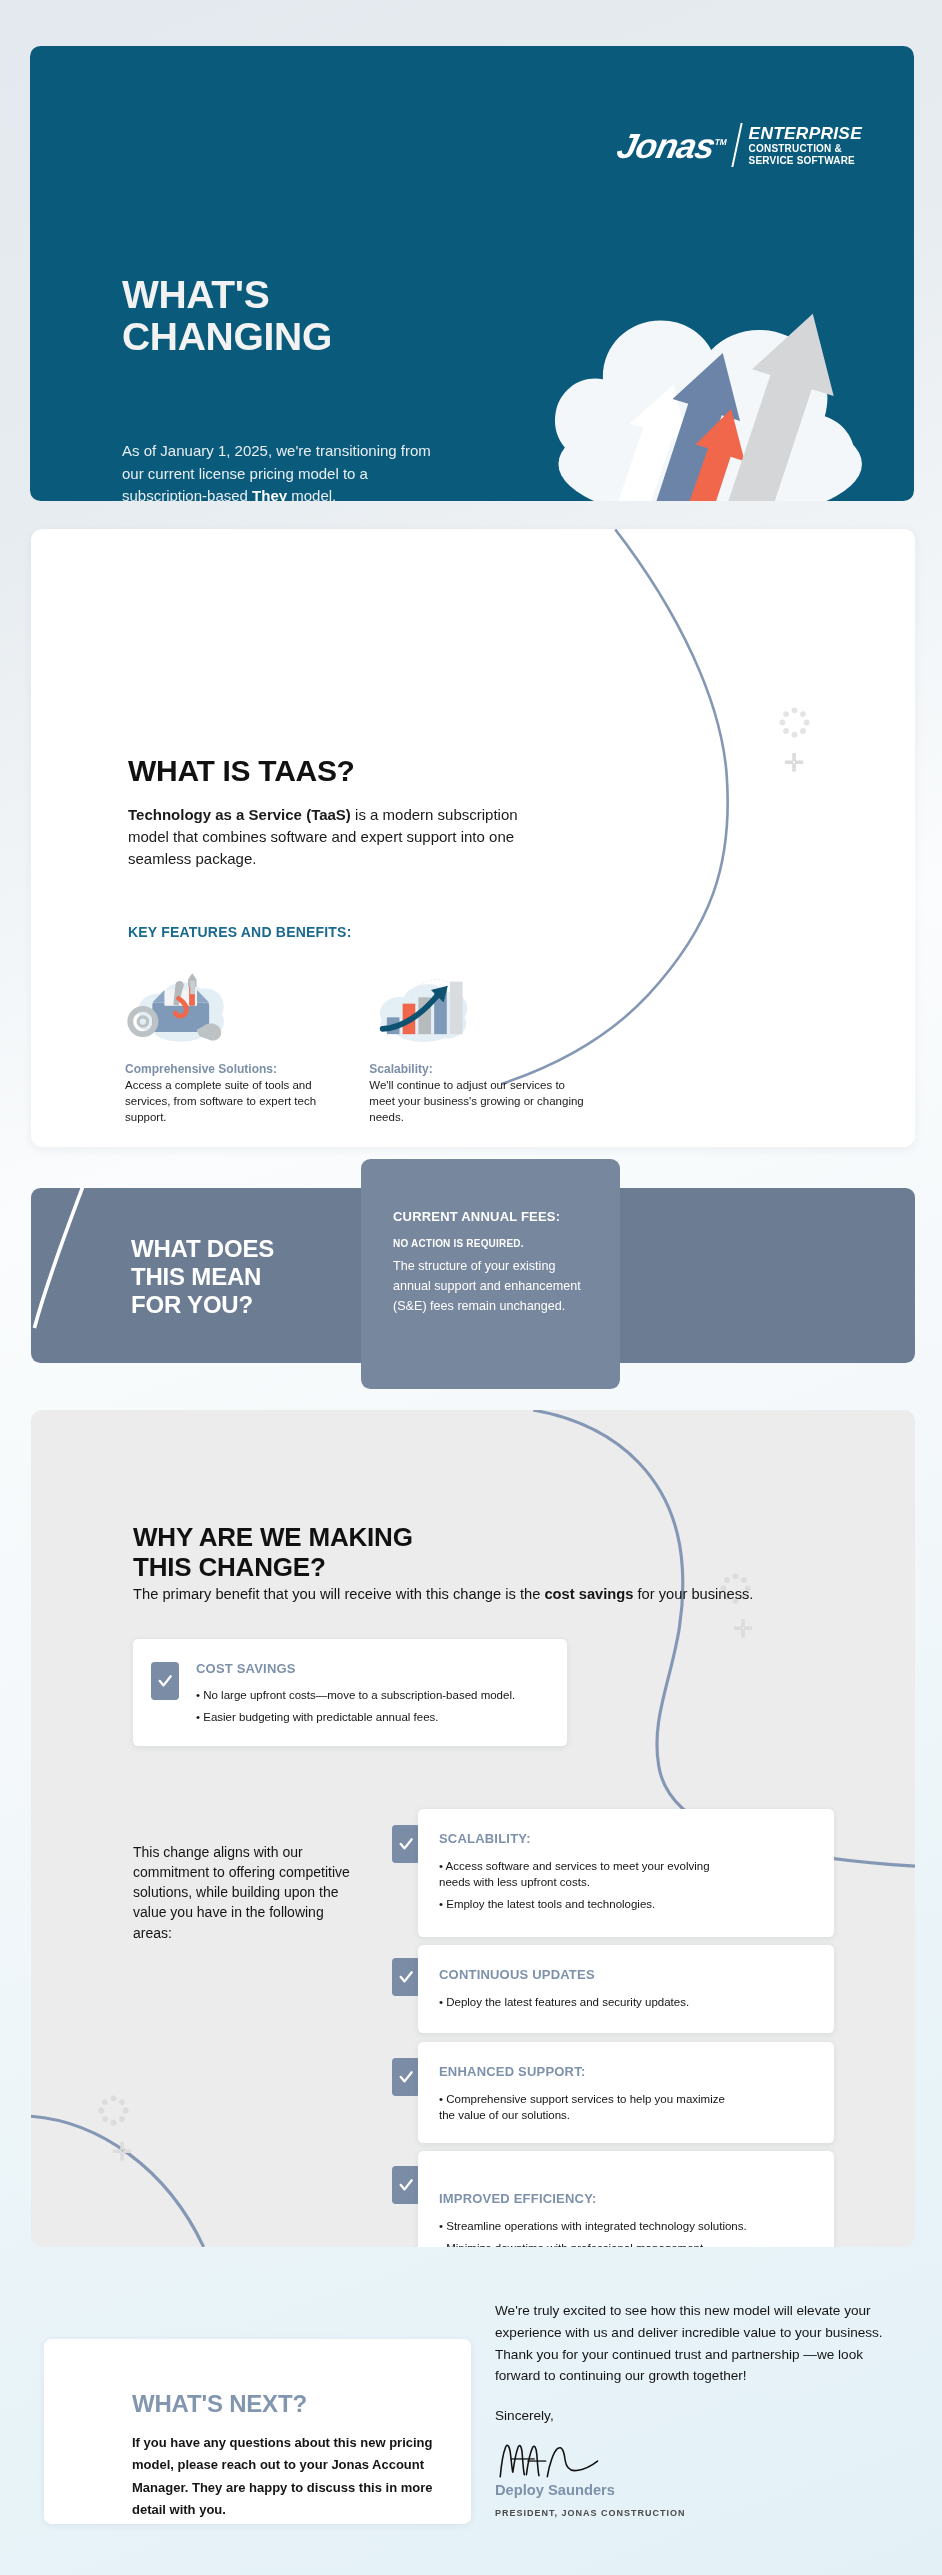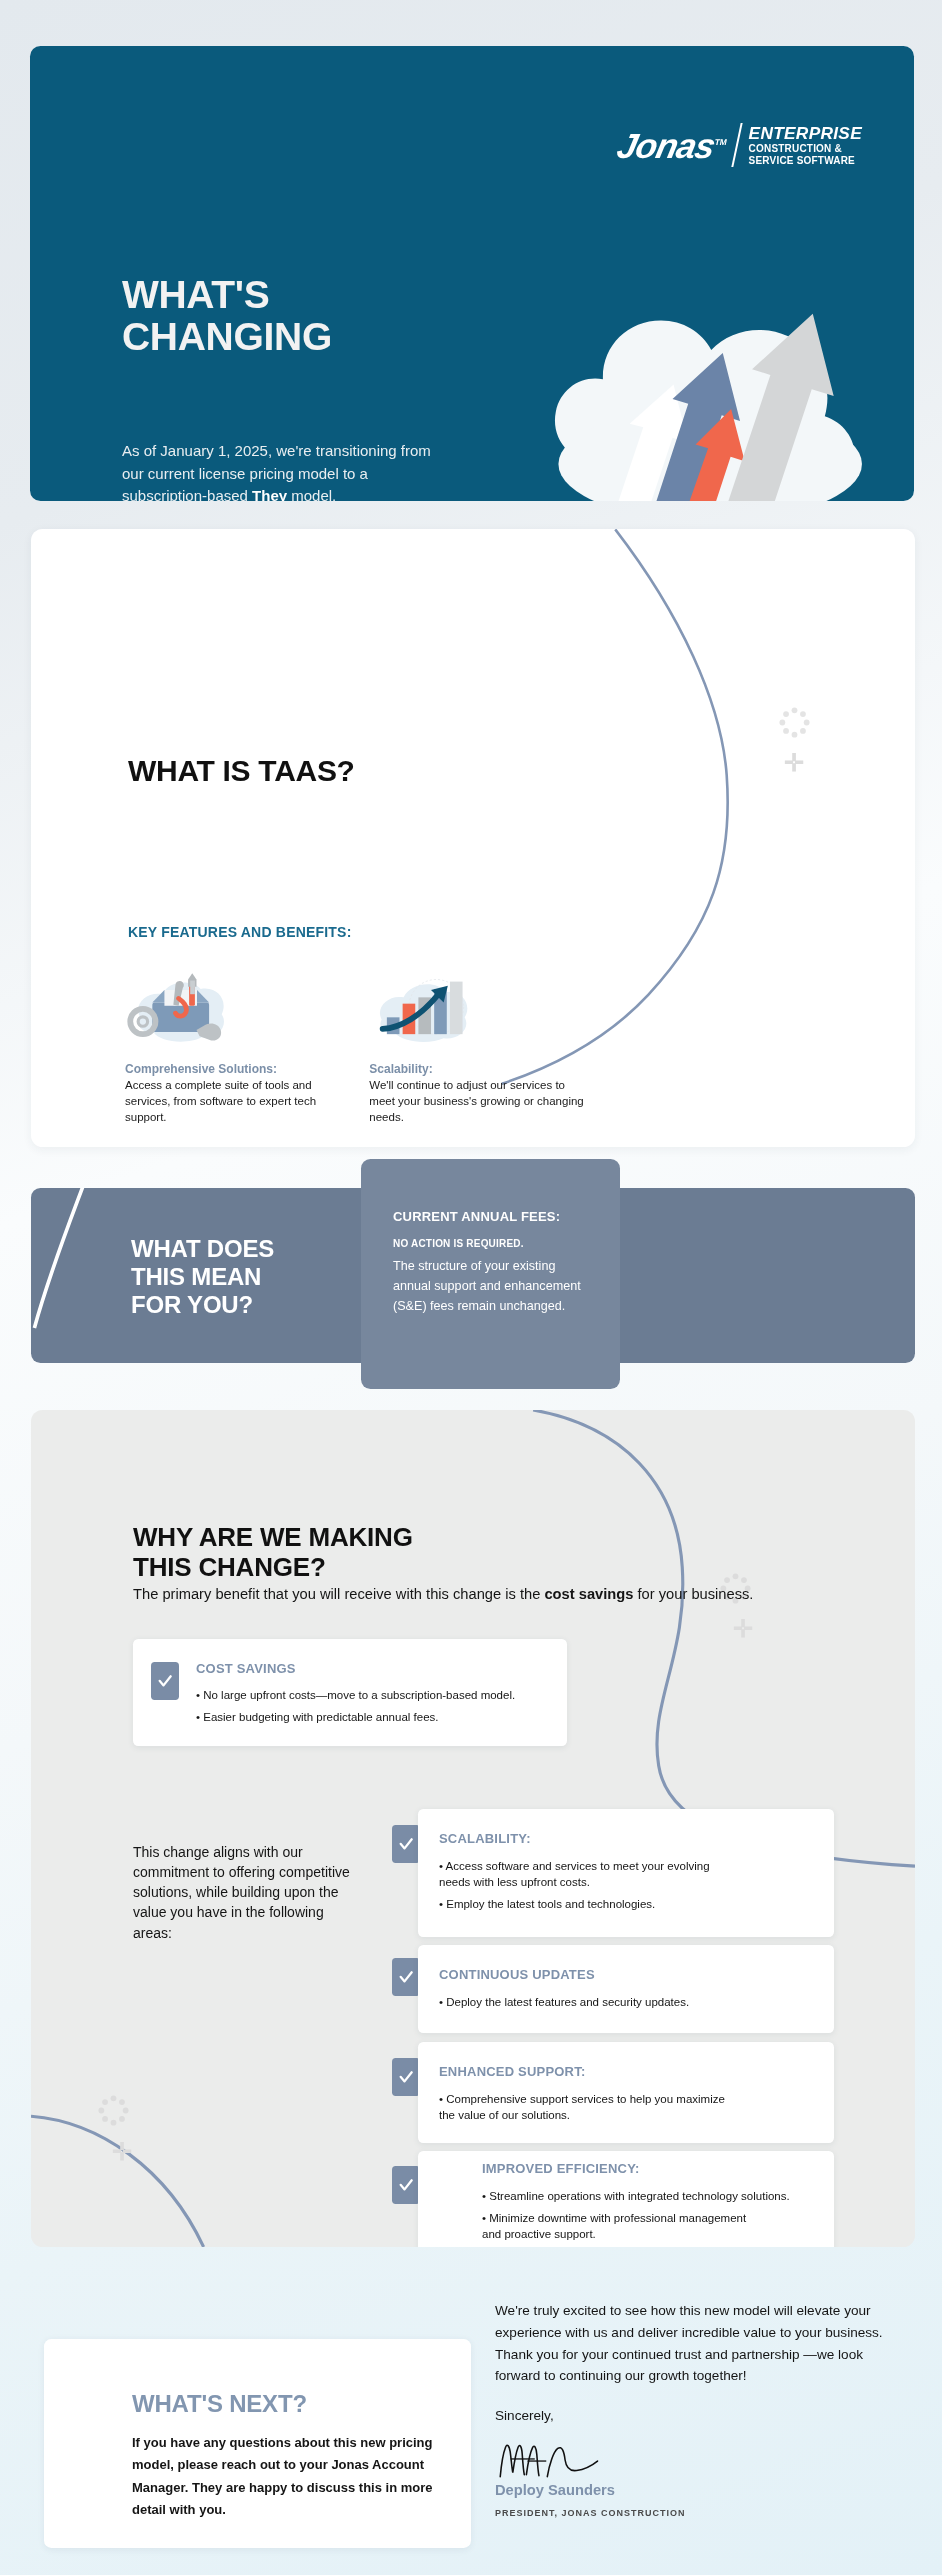--- a/index.html
+++ b/index.html
@@ -111,21 +111,21 @@
   .card-title{ font-size:13px; font-weight:bold; color:#7e91ab; letter-spacing:0.2px; }
   .card-li{ font-size:11.5px; line-height:1.42; color:#151515; margin-top:6.3px; }
 
   .why-aligns{
     position:absolute; left:102px; top:432px; width:220px; font-size:14px;
     line-height:1.44; color:#151515;
   }
 
   
   .next-card{
-    position:absolute; left:44px; top:2339px; width:427px; height:209px;
+    position:absolute; left:44px; top:2339px; width:427px; height:185px;
     background:#fff; border-radius:7.3px; box-shadow:0 1.6px 7.3px rgba(40,60,80,.07);
   }
   .next-card h3{
     position:absolute; left:88px; top:51px; font-size:24px; font-weight:bold;
     color:#8296b0; letter-spacing:-0.2px;
   }
   .next-card p{
     position:absolute; left:88px; top:93px; width:314px; font-size:13px;
     line-height:1.72; color:#151515;font-weight:bold;
   }
@@ -197,20 +197,21 @@
       <circle cx="58" cy="35" r="5.5" fill="#e4e4e4"></circle>
         <circle cx="51" cy="51" r="5.5" fill="#e4e4e4"></circle>
       <circle cx="35" cy="58" r="5.5" fill="#e4e4e4"></circle>
         <circle cx="19" cy="51" r="5.5" fill="#e4e4e4"></circle>
       <circle cx="12" cy="35" r="5.5" fill="#e4e4e4"></circle>
         <circle cx="19" cy="19" r="5.5" fill="#e4e4e4"></circle>
     </svg>
     <div class="plusmark" style="left:753px;top:222px">✛</div>
 
     <h2>WHAT IS TAAS?</h2>
+    <p class="taas-lead"><b>Technology as a Service (TaaS)</b><span> is a modern subscription model that combines software and expert support into one seamless package.</span></p>
     <div class="taas-kf">KEY FEATURES AND BENEFITS:</div>
 
     <div class="features">
       <div class="frow">
 
         <div class="fcell">
           <div class="ficon">
             <svg width="113" height="79" viewBox="0 0 215 150">
               <path d="M28 86 C16 62 42 38 72 44 C80 20 124 14 144 34 C178 28 196 58 184 82 C198 104 176 130 146 126 C120 140 66 136 54 116 C32 118 20 104 28 86Z" fill="#e4eef5"></path>
               <rect x="52" y="60" width="108" height="56" rx="4" fill="#7e9ab8"></rect>
@@ -382,21 +383,21 @@
         <div class="card-li" style="margin-top:0">  the value of our solutions.</div>
       </div>
     </div>
 
     <div class="chk" style="left:361px; top:756px;">
       <svg viewBox="0 0 24 24">
           <path d="M4 12 l6 7 l11 -14" fill="none" stroke="#fff" stroke-width="3.4" stroke-linecap="round" stroke-linejoin="round"></path>
         </svg>
     </div>
     <div class="card" style="left:387px; top:741px; width:416px; height:115px;">
-      <div style="position:absolute;left:21px;top:10px;margin-left:43px;">
+      <div style="position:absolute;left:21px;top:40px;">
         <div class="card-title">IMPROVED EFFICIENCY:</div>
         <div class="card-li" style="margin-top:11.5px">• Streamline operations with integrated  technology solutions.</div>
         <div class="card-li">• Minimize downtime with professional management</div>
         <div class="card-li" style="margin-top:0">  and proactive support.</div>
       </div>
     </div>
   </section>
 
   <div class="next-card">
     <h3>WHAT'S NEXT?</h3>

